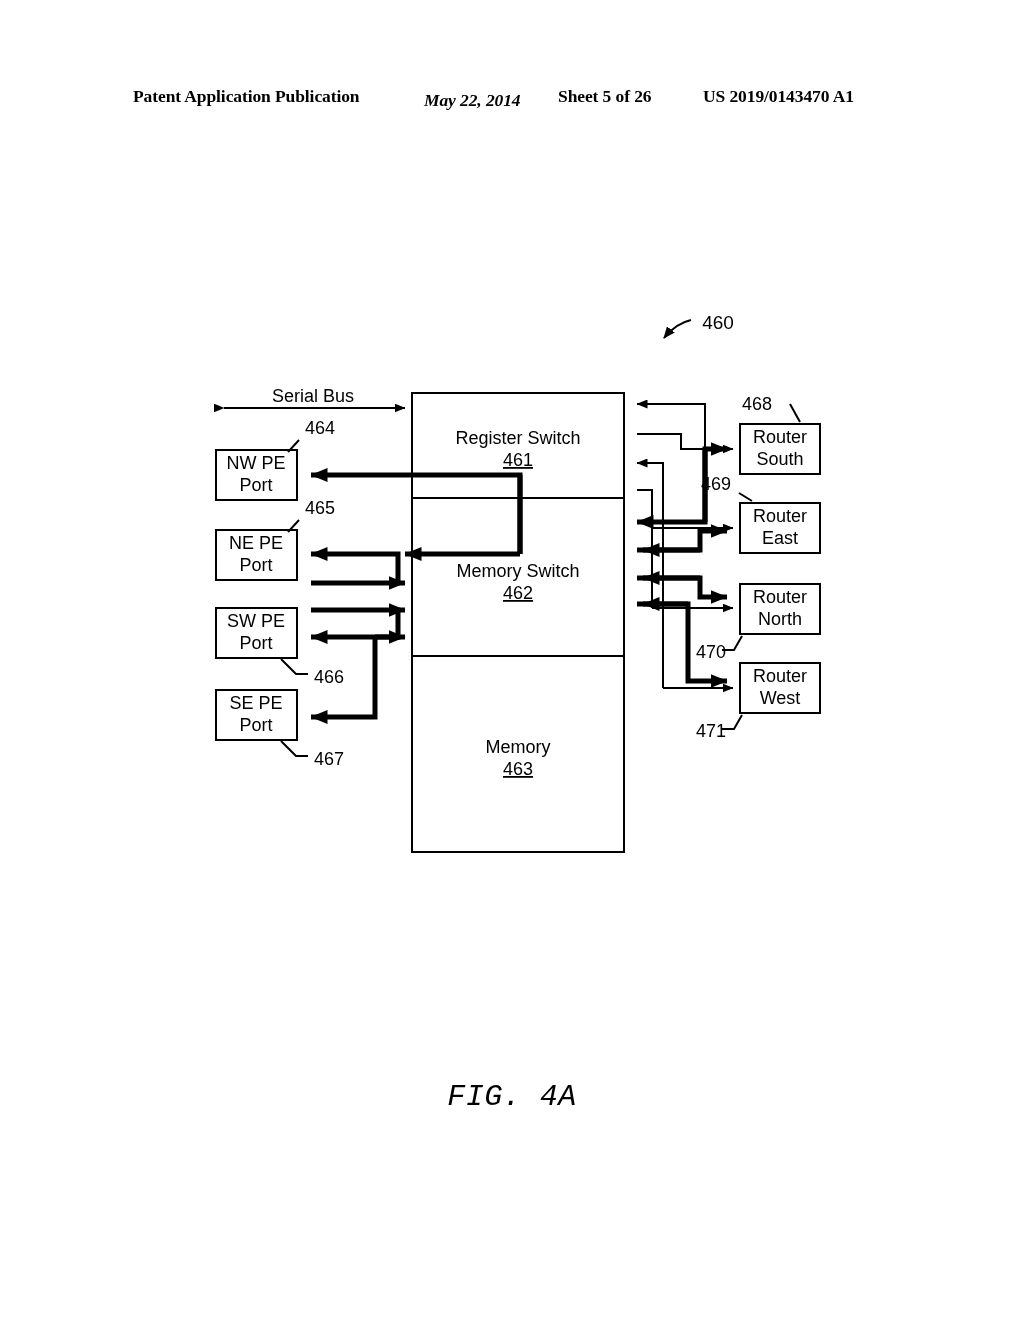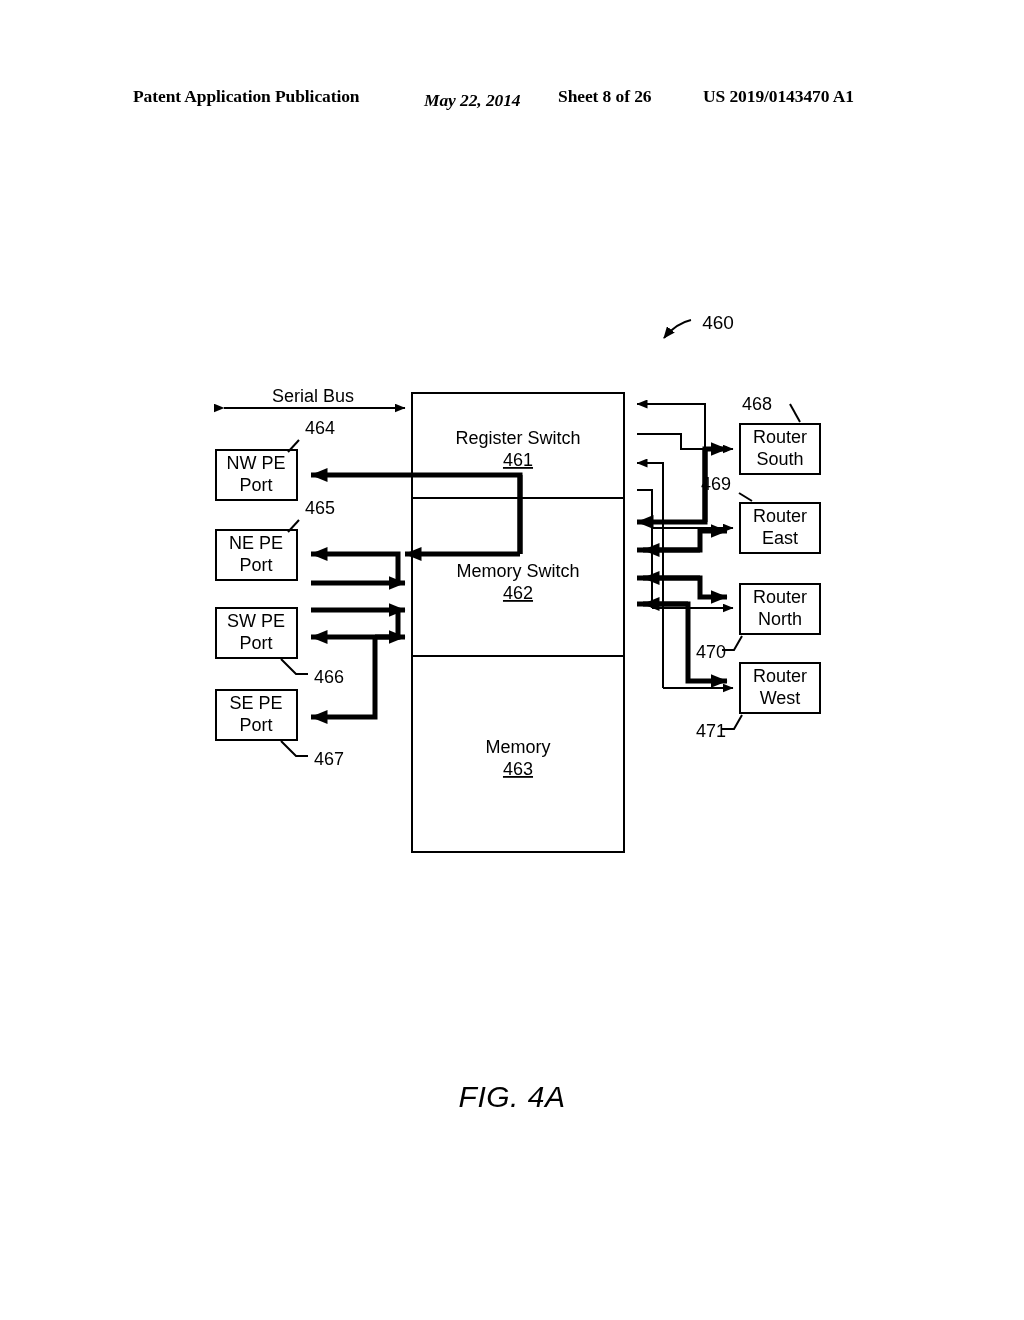--- a/index.html
+++ b/index.html
@@ -43,33 +43,33 @@
     height: 1320px;
   }
   #figure svg { display: block; }
 
   .fig-caption {
     position: absolute;
     left: 0;
     top: 1080px;
     width: 1024px;
     text-align: center;
-    font-family: Liberation Sans, sans-serif;
+    font-family: Liberation Mono, monospace;
     font-style: italic;
     font-size: 30px;
     letter-spacing: 0.5px;
   }
 </style>
 </head>
 <body>
 
 <div id="page-header">
   <span class="h-pub">Patent Application Publication</span>
   <span class="h-date">May 22, 2014</span>
-  <span class="h-sheet">Sheet 8 of 26</span>
+  <span class="h-sheet">Sheet 5 of 26</span>
   <span class="h-num">US 2019/0143470 A1</span>
 </div>
 
 <div id="figure">
 <svg width="1024" height="1320" viewBox="0 0 1024 1320" xmlns="http://www.w3.org/2000/svg">
   <defs>
     <marker id="ahThin" markerWidth="11" markerHeight="9" refX="10.5" refY="4.5" orient="auto" markerUnits="userSpaceOnUse">
       <path d="M0,0 L11,4.5 L0,9 z" fill="#000"></path>
     </marker>
     <marker id="ahThick" markerWidth="17" markerHeight="14" refX="16.5" refY="7" orient="auto" markerUnits="userSpaceOnUse">

